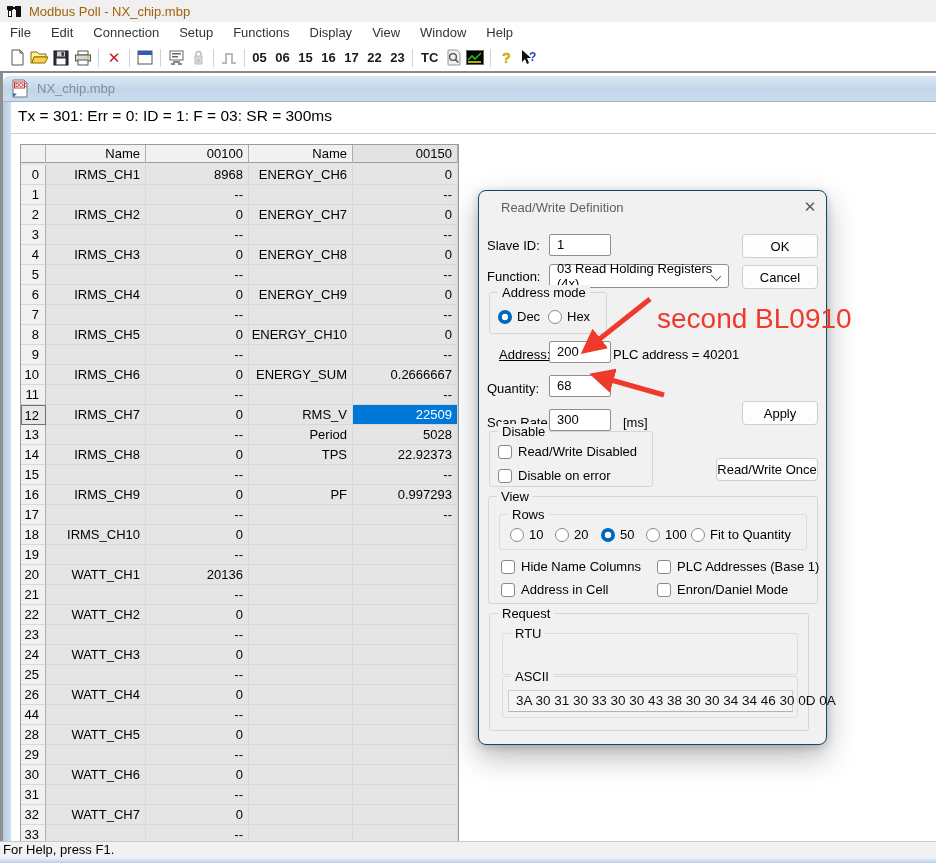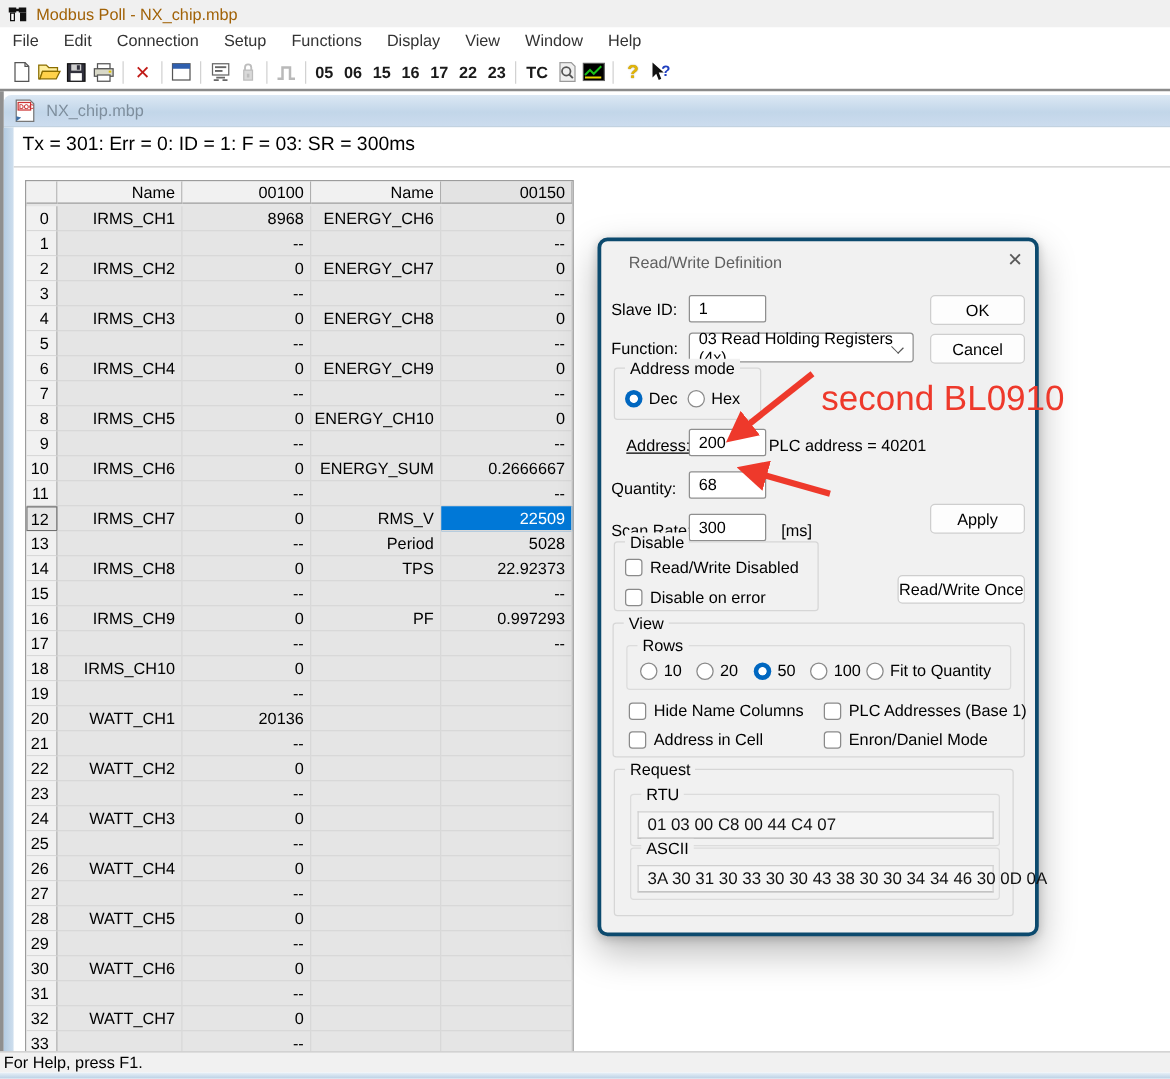--- a/index.html
+++ b/index.html
@@ -43,21 +43,21 @@
         overflow:hidden;background:#e5e5e5;}
   #grid .cell{border-right:1px solid #d8d8d8;border-bottom:1px solid #d8d8d8;
         text-align:right;padding:2px 5px 0 0;box-sizing:border-box;white-space:nowrap;overflow:hidden;font-size:13px;}
   #grid .hdr{height:18px;background:#f1f1f1;border-right:1px solid #aeaeae;border-bottom:1px solid #9c9c9c;padding-top:1px;}
   #grid .hdr.dark{background:#e3e3e3;}
   #grid .rowhdr{background:#f1f1f1;border-right:1px solid #aeaeae;padding-right:6px;}
   #grid .rowhdr.current{background:#e6e6e6;border:1px solid #6f6f6f;}
   #grid .sel{background:#0078d7;color:#fff;}
 
   
-  #dialog{left:478px;top:190px;width:347px;height:553px;background:#f1f1f1;border:3px solid #0c4a6e;
+  #dialog{left:478px;top:190px;width:347px;height:553px;background:#f1f1f1;border:1px solid #0c4a6e;
           border-radius:8px;box-shadow:0 12px 30px rgba(0,0,0,.28),0 2px 8px rgba(0,0,0,.18);}
   #dialog .lbl{position:absolute;font-size:13px;color:#000;white-space:nowrap;}
   #dlg-title{left:22px;top:9px;color:#5f5f5f;font-size:13px;}
   #dlg-close{left:322px;top:7px;width:18px;height:18px;color:#5a5a5a;font-size:15px;line-height:18px;text-align:center;}
   .tinput{position:absolute;background:#fff;border:1px solid #8f8f8f;border-radius:2px;box-sizing:border-box;
           font-size:13px;padding:2px 0 0 7px;height:22px;font-family:inherit;}
   .dbtn{position:absolute;background:#fdfdfd;border:1px solid #cecece;border-radius:4px;box-sizing:border-box;
         font-size:13px;text-align:center;color:#000;display:flex;align-items:center;justify-content:center;}
   .combo{position:absolute;background:#fff;border:1px solid #8f8f8f;border-radius:3px;box-sizing:border-box;
          font-size:13px;display:flex;align-items:center;padding-left:7px;}
@@ -360,21 +360,21 @@
           <div class="cell rowhdr">25</div>
           <div class="cell"></div>
           <div class="cell">--</div>
           <div class="cell"></div>
           <div class="cell"></div>
           <div class="cell rowhdr">26</div>
           <div class="cell">WATT_CH4</div>
           <div class="cell">0</div>
           <div class="cell"></div>
           <div class="cell"></div>
-          <div class="cell rowhdr">27</div>
+          <div class="cell rowhdr">44</div>
           <div class="cell"></div>
           <div class="cell">--</div>
           <div class="cell"></div>
           <div class="cell"></div>
           <div class="cell rowhdr">28</div>
           <div class="cell">WATT_CH5</div>
           <div class="cell">0</div>
           <div class="cell"></div>
           <div class="cell"></div>
           <div class="cell rowhdr">29</div>
@@ -490,21 +490,20 @@
         </span><span class="chk" style="left: 168px; top: 85px;">
           <span class="box"></span>
           <span>Enron/Daniel Mode</span>
         </span></span>
   </div>
 
   <div class="grp" style="left:10px;top:422px;width:320px;height:118px;">
     <span class="gl">Request</span>
     <div class="grp" style="left:12px;top:19px;width:296px;height:42px;border-color:#dcdcdc;">
       <span class="gl">RTU</span>
-      <div class="reqfield" style="left:5px;top:13px;width:285px;">01 03 00 C8 00 44 C4 07</div>
     </div>
     <div class="grp" style="left:12px;top:62px;width:296px;height:42px;border-color:#dcdcdc;">
       <span class="gl">ASCII</span>
       <div class="reqfield" style="left:5px;top:13px;width:285px;">3A 30 31 30 33 30 30 43 38 30 30 34 34 46 30 0D 0A</div>
     </div>
   </div>
 </div>
 
 <div class="abs" id="annotation-text" style="color: rgb(238, 57, 43);">second BL0910</div>
 <svg class="abs" id="annotation-arrows" width="130" height="125" viewBox="0 0 130 125">

